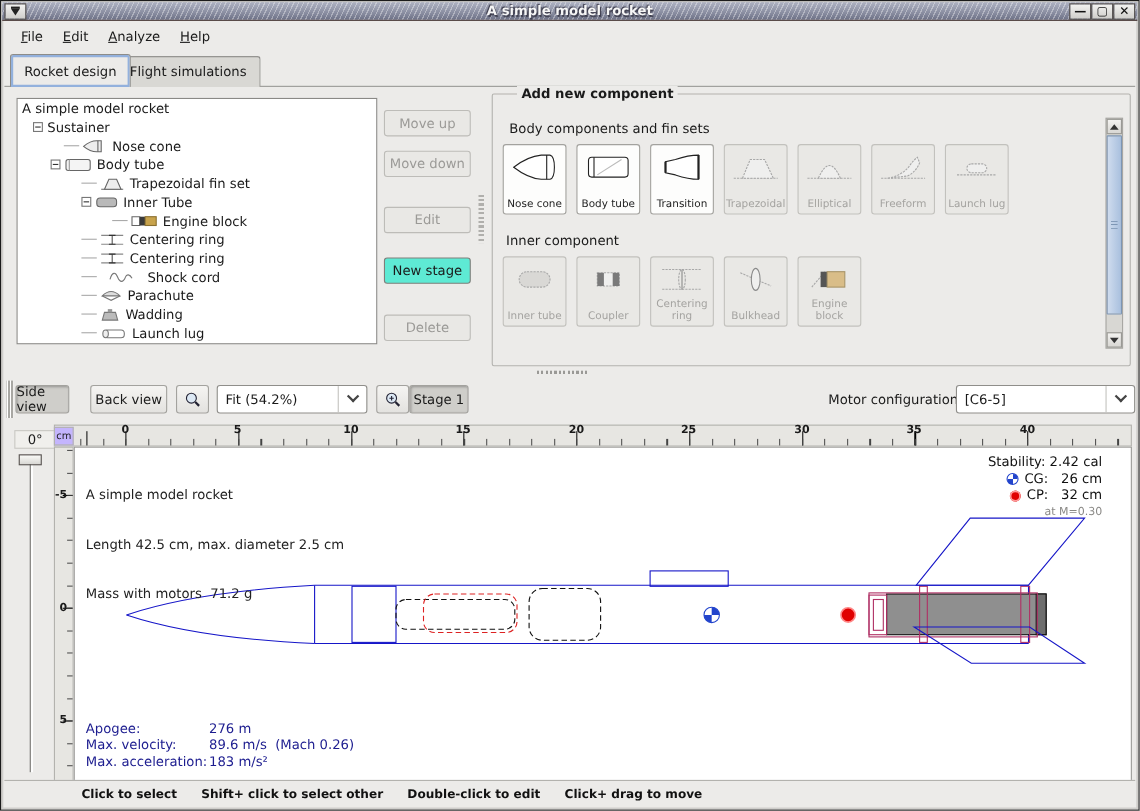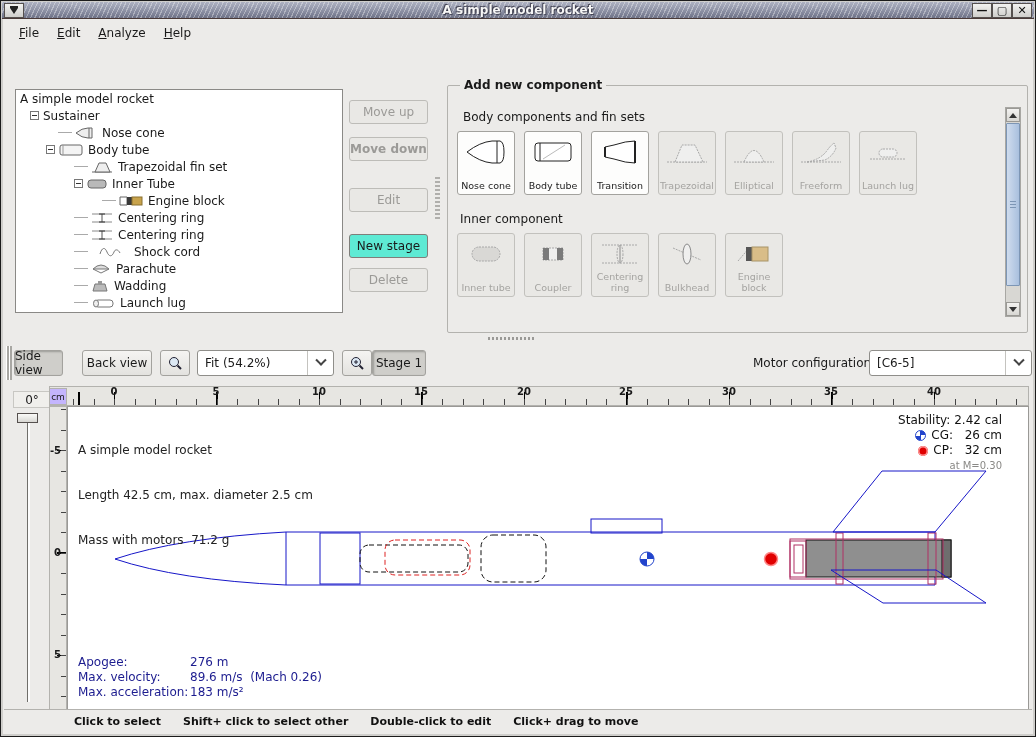--- a/index.html
+++ b/index.html
@@ -64,21 +64,21 @@
   .expander{width:9px;height:9px;border:1px solid #777;background:#fff;position:relative;margin-right:4px;flex:none;}
   .expander::after{content:"";position:absolute;left:1px;right:1px;top:3px;height:1px;background:#333;}
   .ticon{margin-right:5px;flex:none;display:inline-flex;}
   .tline{width:14px;height:1px;background:#aaa;margin-right:3px;flex:none;}
   
   .side-btn{position:absolute;left:348px;width:79px;height:24px;}
   .vgrip{position:absolute;left:434px;top:176px;width:5px;height:44px;
     background:repeating-linear-gradient(to bottom,#b0afac 0 2px,transparent 2px 4px);}
   
   .group{position:absolute;left:446px;top:84px;width:581px;height:248px;border:1px solid #b3b2ae;border-radius:2px;}
-  .group-title{position:absolute;left:12px;top:-8px;background:#ecebe9;padding:0 4px;font-weight:bold;}
+  .group-title{position:absolute;left:22px;top:-8px;background:#ecebe9;padding:0 4px;font-weight:bold;}
   .section-label{position:absolute;font-size:12px;color:#1a1a1a;}
   .comp-btn{
     position:absolute;width:58px;height:64px;border:1px solid #a3a29e;border-radius:3px;
     background:#fdfdfc;display:flex;flex-direction:column;align-items:center;justify-content:flex-end;
     font-size:9.5px;color:#222;padding-bottom:3px;text-align:center;line-height:1.1;
   }
   .comp-btn .cicon{position:absolute;top:5px;left:50%;transform:translateX(-50%);}
   .comp-btn.disabled{background:#e9e8e5;color:#a4a3a0;border-color:#c2c1bd;}
   
   .sbar{position:absolute;left:1004px;top:106px;width:16px;height:210px;background:#d8d7d3;border:1px solid #a8a7a3;}
@@ -159,20 +159,25 @@
     </div>
   </div>
 
   <div class="menubar">
     <span class="mi">File</span>
     <span class="mi">Edit</span>
     <span class="mi">Analyze</span>
     <span class="mi">Help</span>
   </div>
 
+  <div class="tabrow">
+    <div class="baseline"></div>
+    <div class="tab active" style="left:5px;">Rocket design</div>
+    <div class="tab" style="left:101px;">Flight simulations</div>
+  </div>
 
   <div class="tree">
     <div class="trow" style="padding-left:4px;">
       <span>A simple model rocket</span>
     </div>
     <div class="trow" style="padding-left:14px;">
       <span class="expander"></span>
       <span>Sustainer</span>
     </div>
     <div class="trow" style="padding-left:42px;">
@@ -286,24 +291,24 @@
         <svg width="24" height="12">
             <rect x="4" y="3" width="18" height="7" rx="3" fill="#fff" stroke="#777"></rect>
             <ellipse cx="5" cy="6.5" rx="2.5" ry="3.5" fill="#eee" stroke="#777"></ellipse>
           </svg>
       </span>
       <span>Launch lug</span>
     </div>
   </div>
 
   <div class="btn disabled side-btn" style="top:99px;">Move up</div>
-  <div class="btn disabled side-btn" style="top:136px;font-weight:bold;">Move down</div>
+  <div class="btn disabled side-btn" style="top:136px;">Move down</div>
   <div class="btn disabled side-btn" style="top:187px;">Edit</div>
   <div class="btn primary side-btn" style="top:233px;">New stage</div>
-  <div class="btn disabled side-btn" style="top:267px;text-align:center;">Delete</div>
+  <div class="btn disabled side-btn" style="top:285px;text-align:center;">Delete</div>
   <div class="vgrip"></div>
 
   <div class="group">
     <div class="group-title">Add new component</div>
     <div class="section-label" style="left:15px;top:24px;">Body components and fin sets</div>
 
     <div class="comp-btn" style="left:9px;top:45px;">
       <span class="cicon">
         <svg width="44" height="30">
             <path d="M3,15 Q16,5 28,4 L36,4 Q40,5 40,15 Q40,25 36,26 L28,26 Q16,25 3,15 Z" fill="#fff" stroke="#222"></path>

